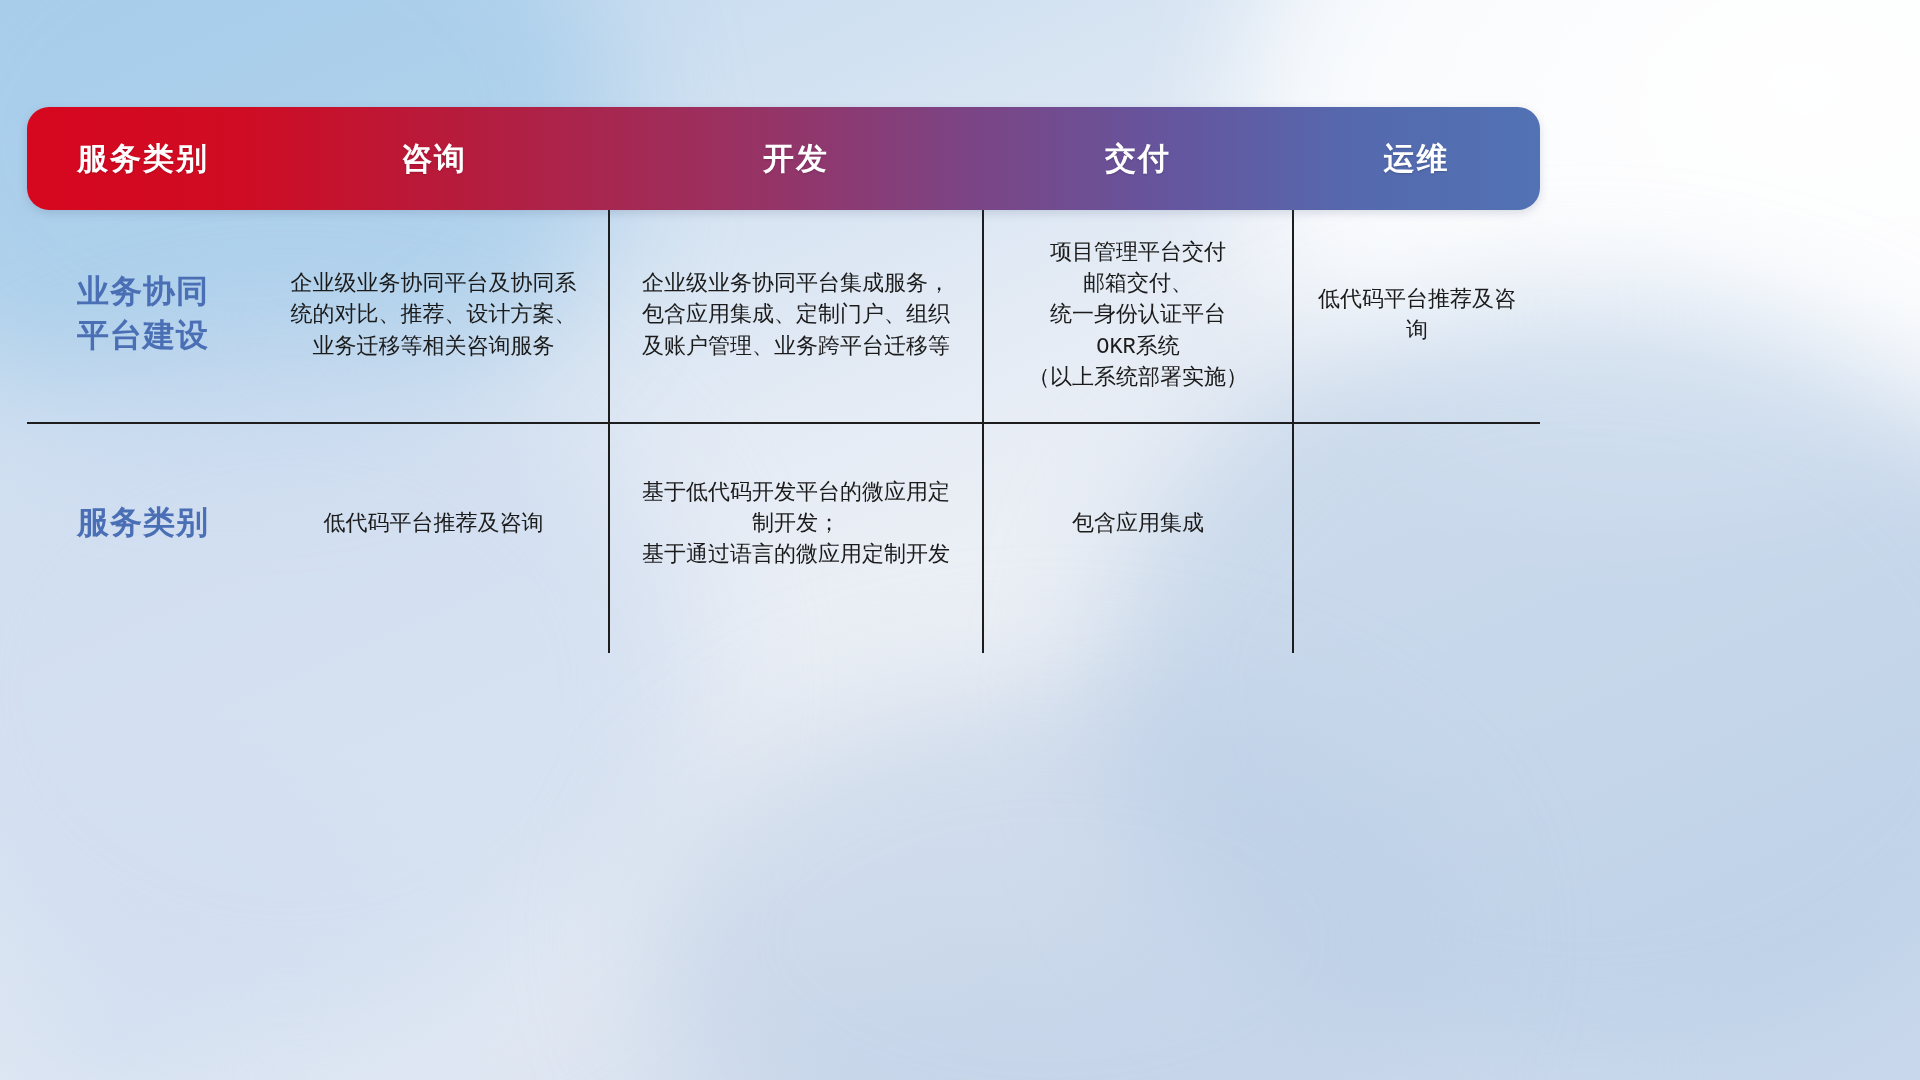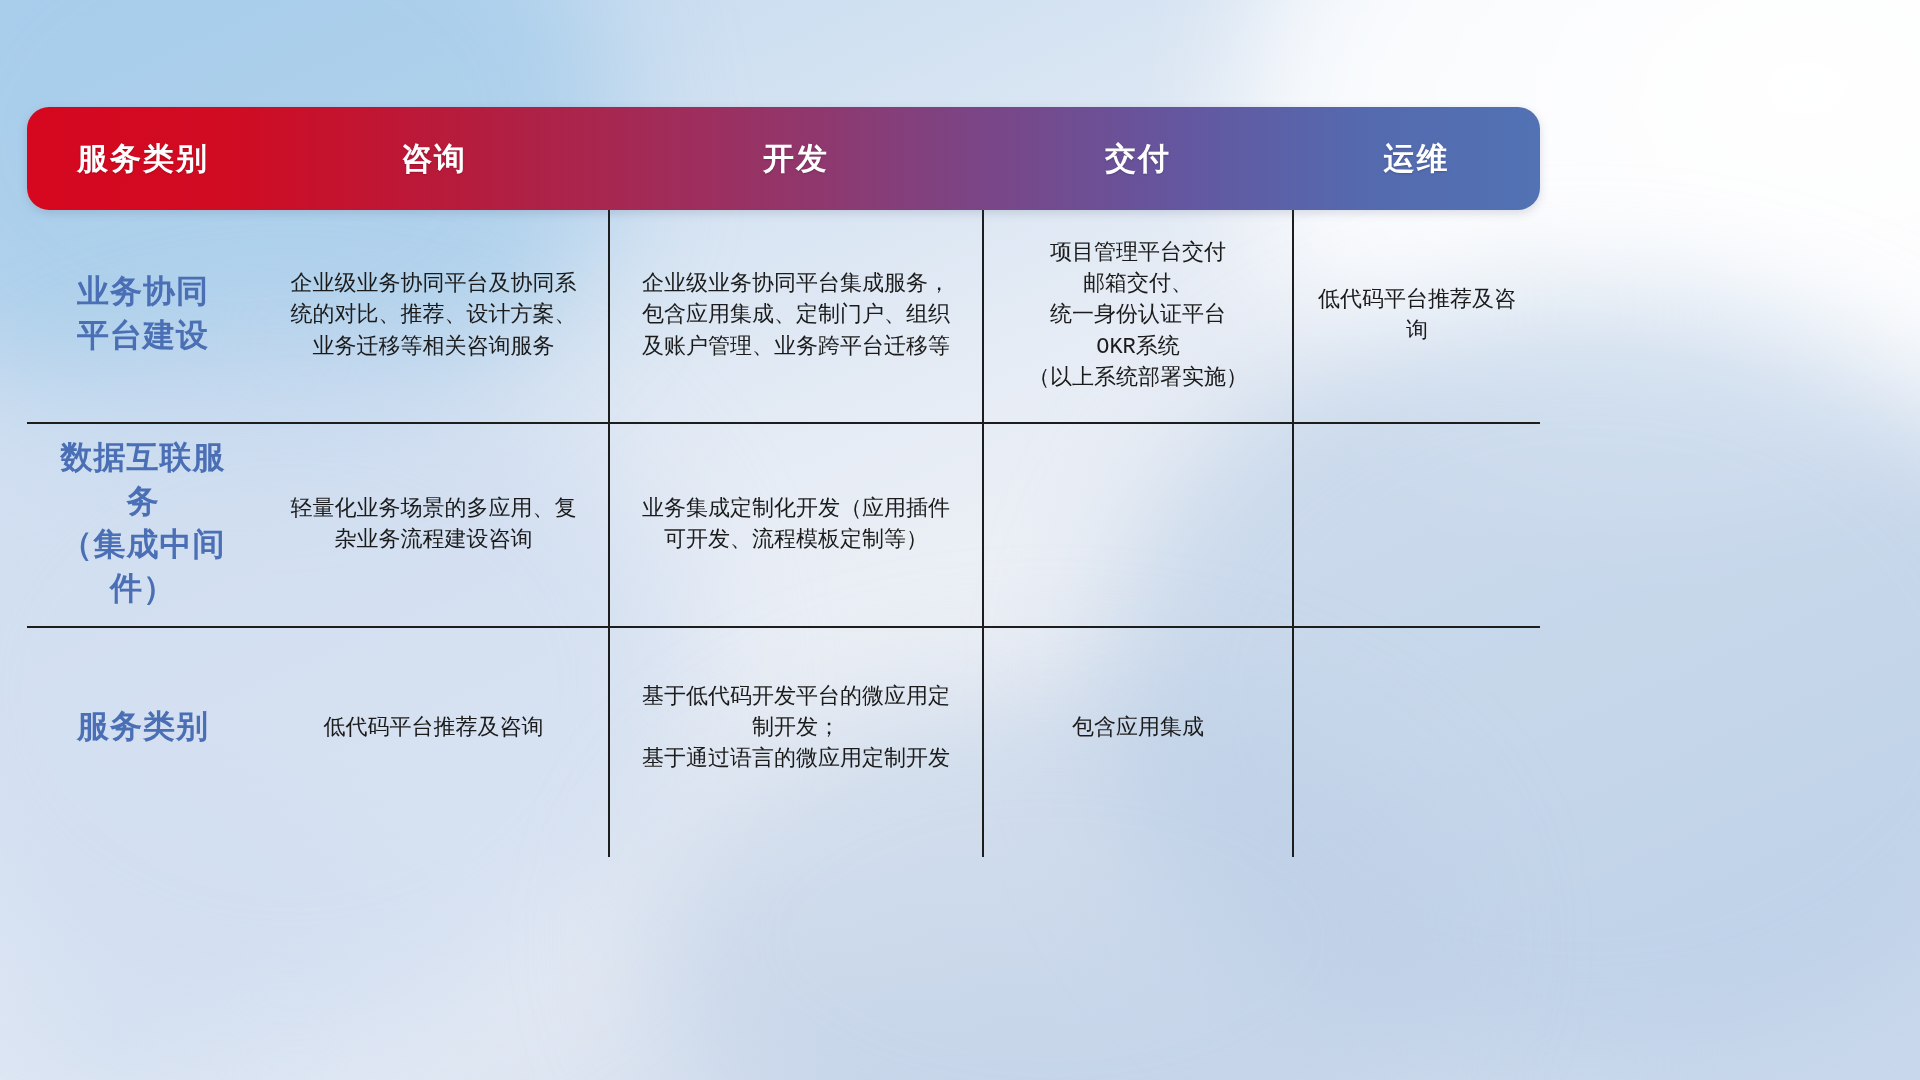--- a/index.html
+++ b/index.html
@@ -173,30 +173,20 @@
 包含应用集成、定制门户、组织
 及账户管理、业务跨平台迁移等</td>
           <td class="tbody-cell sep-right sep-bottom">项目管理平台交付
 邮箱交付、
 统一身份认证平台
 OKR系统
 （以上系统部署实施）</td>
           <td class="tbody-cell sep-bottom">低代码平台推荐及咨询</td>
         </tr>
 
-        <tr class="row-2">
-          <td class="tbody-cell cat-cell sep-bottom">数据互联服务
-（集成中间件）</td>
-          <td class="tbody-cell sep-right sep-bottom">轻量化业务场景的多应用、复
-杂业务流程建设咨询</td>
-          <td class="tbody-cell sep-right sep-bottom">业务集成定制化开发（应用插件
-可开发、流程模板定制等）</td>
-          <td class="tbody-cell sep-right sep-bottom"></td>
-          <td class="tbody-cell sep-bottom"></td>
-        </tr>
 
         <tr class="row-3">
           <td class="tbody-cell cat-cell">服务类别</td>
           <td class="tbody-cell sep-right">低代码平台推荐及咨询</td>
           <td class="tbody-cell sep-right">基于低代码开发平台的微应用定
 制开发；
 基于通过语言的微应用定制开发</td>
           <td class="tbody-cell sep-right">包含应用集成</td>
           <td class="tbody-cell"></td>
         </tr>

